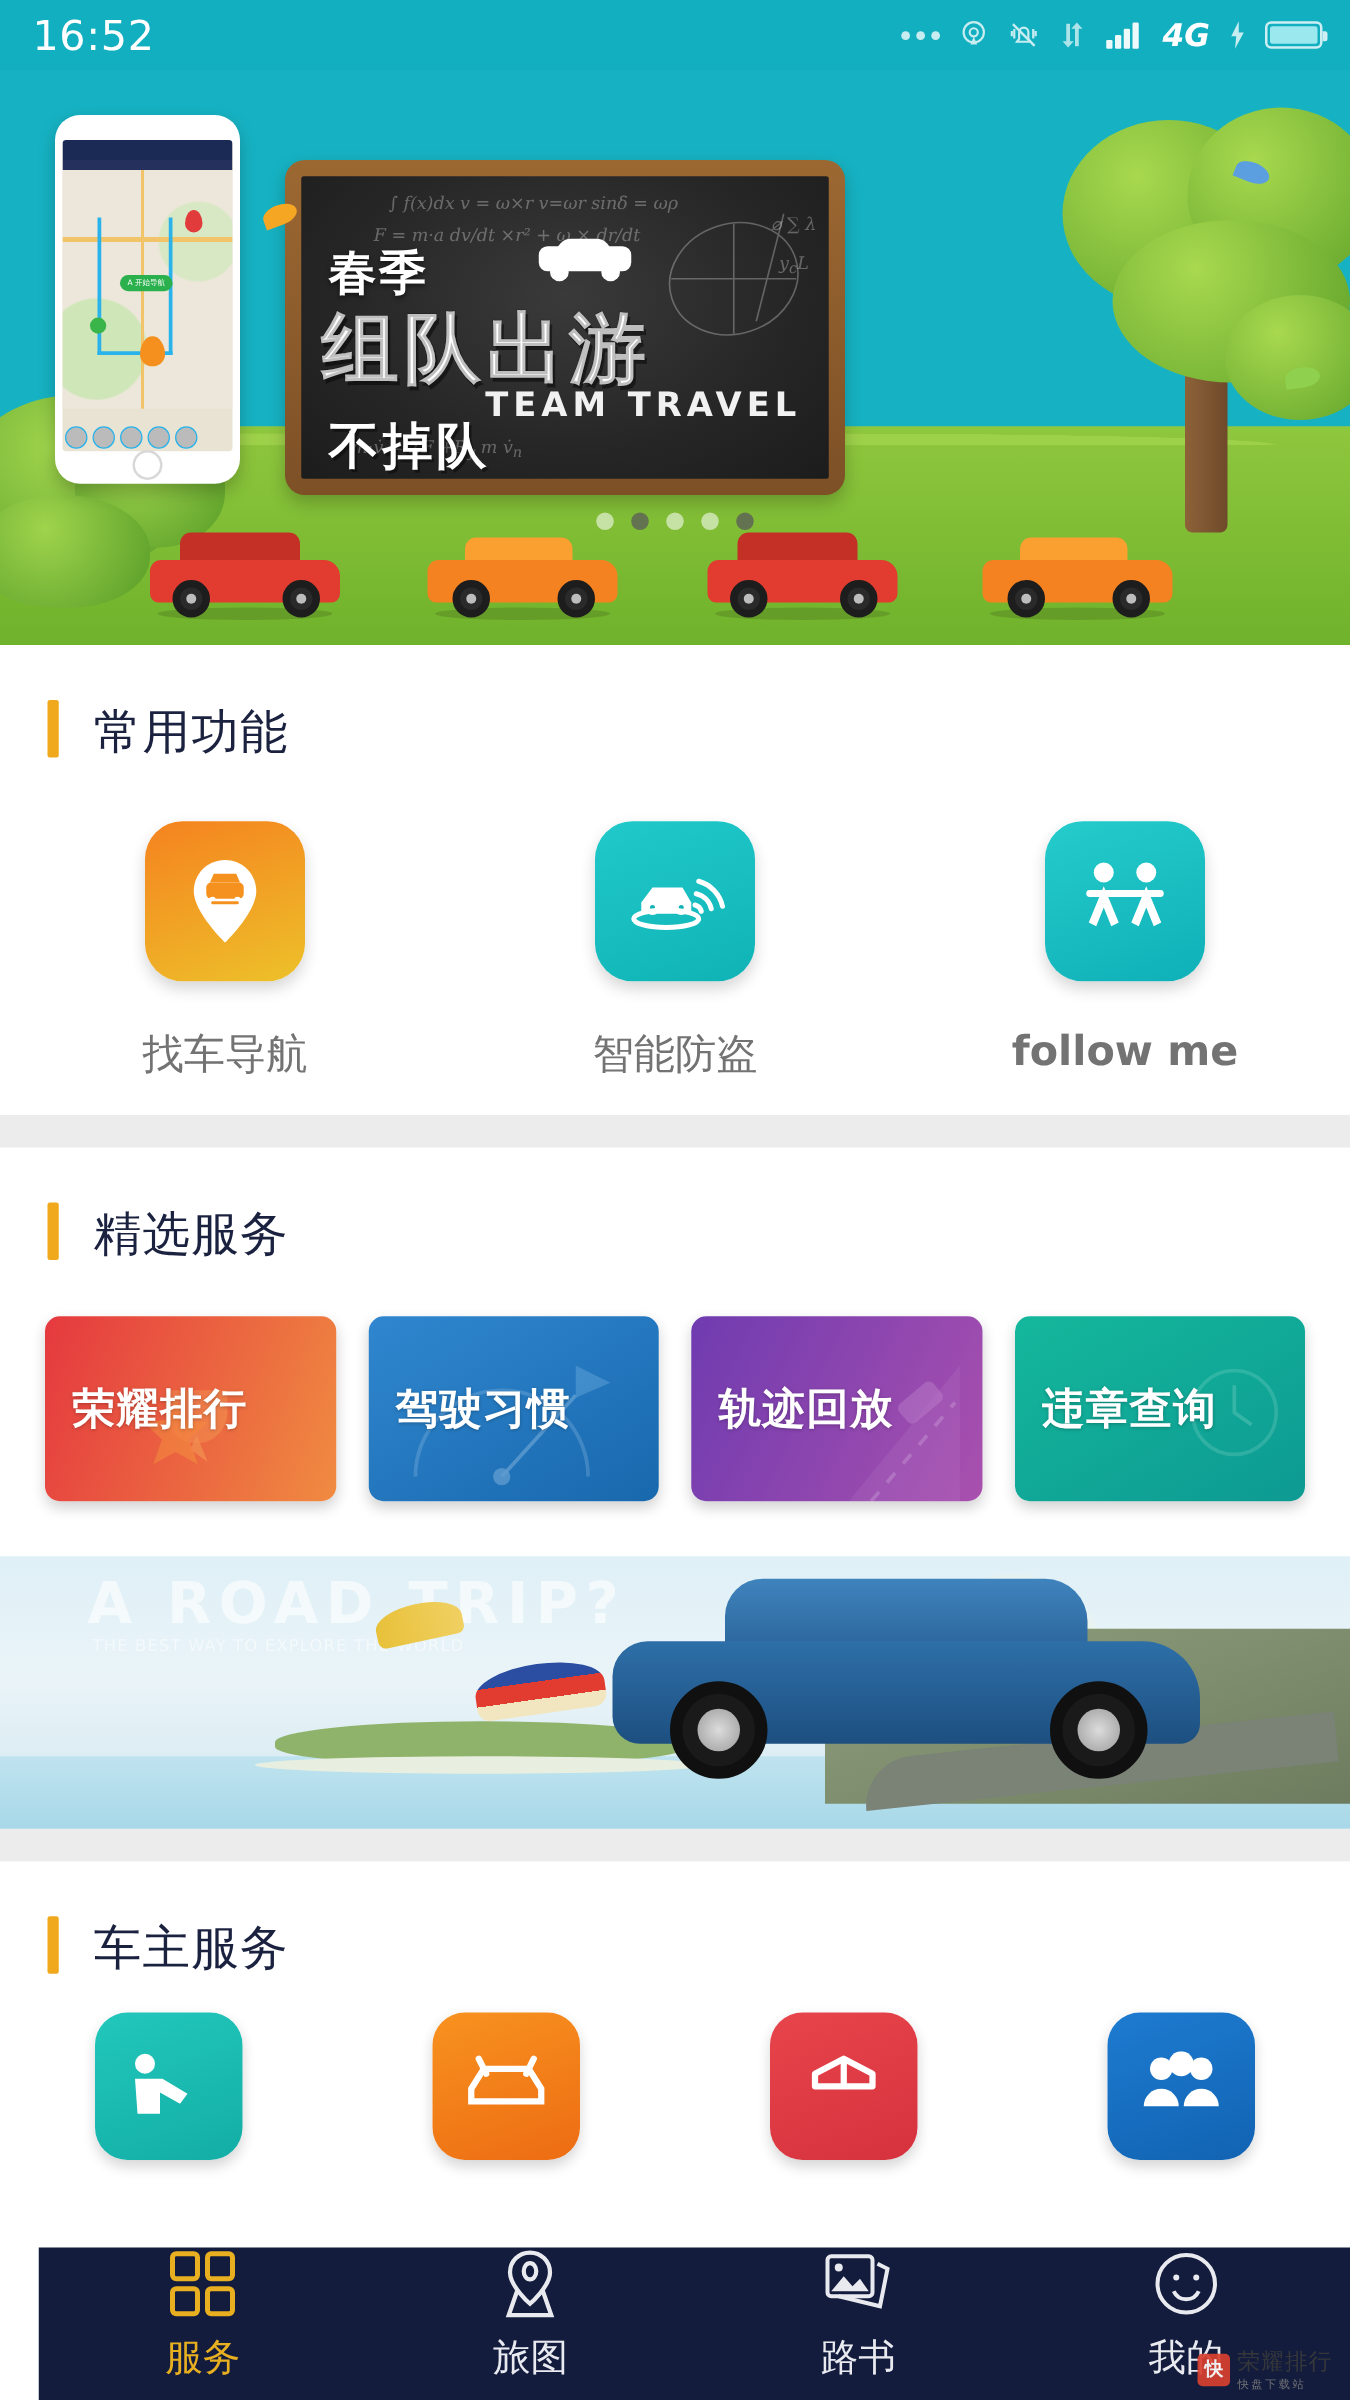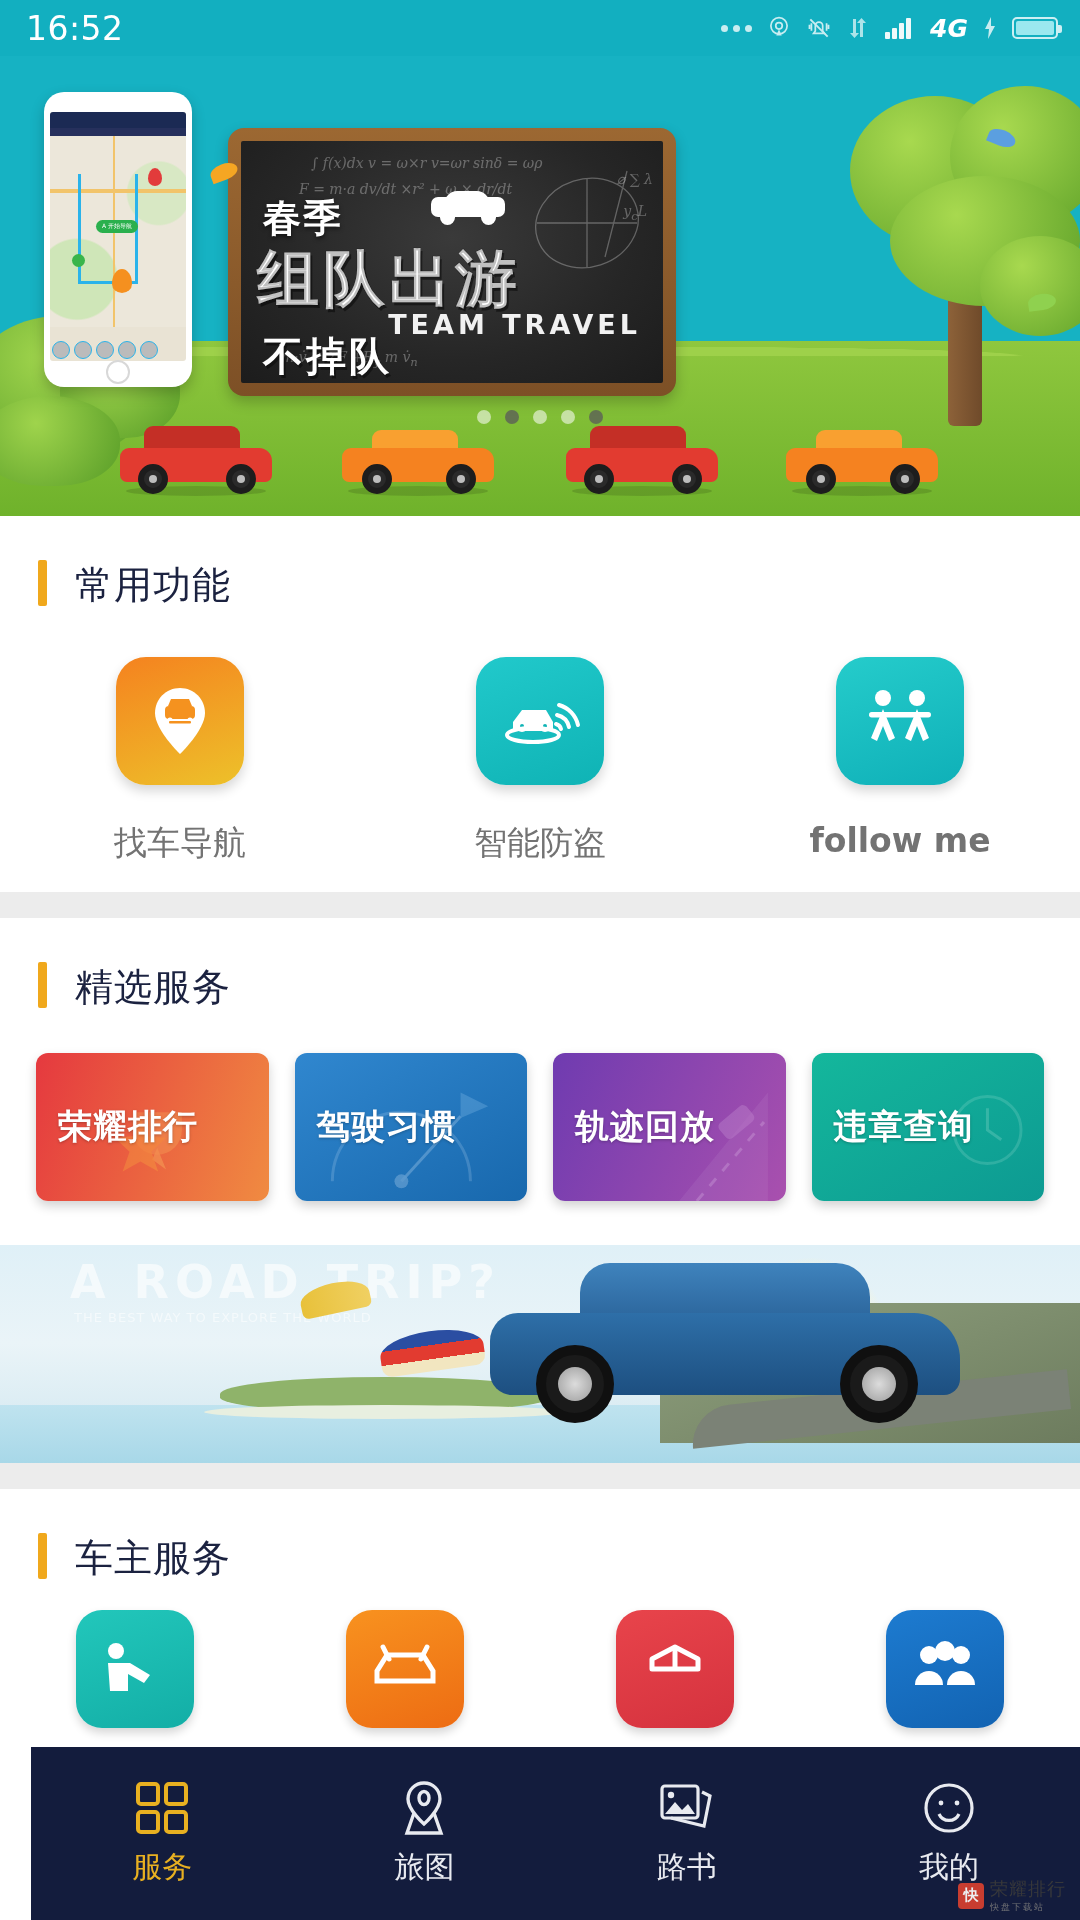--- a/index.html
+++ b/index.html
@@ -174,22 +174,22 @@
     background:linear-gradient(180deg,#3f83bd,#2a6399); border-radius:30px 34px 0 0;}
   .promo .suv .glass{ position:absolute; bottom:104px; left:104px; width:262px;height:48px;
     background:linear-gradient(180deg,#9ec6e3,#5f8fb5); border-radius:22px 24px 0 0;}
   .promo .suv .w{ position:absolute; bottom:0; width:78px;height:78px;border-radius:50%;
     background:#1a1a1a; border:10px solid #101010;}
   .promo .suv .w::after{content:"";position:absolute;inset:12px;border-radius:50%;
     background:radial-gradient(circle,#dcdcdc,#9b9b9b);}
   .promo .suv .w1{ left:46px;} .promo .suv .w2{ right:42px;}
 
   
-  .bnav{ position:absolute; left:0; right:0; bottom:0; height:173px; background:#131c3d;
-    display:flex; align-items:center; z-index:40;margin-left:31px; }
+  .bnav{ position:absolute; left:0; right:0; bottom:0; height:122px; background:#131c3d;
+    display:flex; align-items:flex-start; z-index:40;margin-left:31px; }
   .bitem{ flex:1; display:flex; flex-direction:column; align-items:center; gap:10px; }
   .blabel{ font-size:30px; color:#e8eaf0; }
   .bitem.active .blabel{ color:#e8b021; }
   .bicon{ height:58px; display:flex; align-items:center; justify-content:center; }
   .watermark{ position:absolute; right:14px; bottom:6px; z-index:50;
     display:flex; align-items:center; gap:6px; opacity:.92;}
   .wm-logo{ width:26px;height:26px;border-radius:4px;background:#d8402f;color:#fff;
     font-size:15px;display:flex;align-items:center;justify-content:center;font-weight:700;}
   .wm-txt{ font-size:18px; color:#3a3a3a; letter-spacing:1px; }
   .wm-sub{ font-size:9px; color:#7a7a7a; letter-spacing:2px; }

